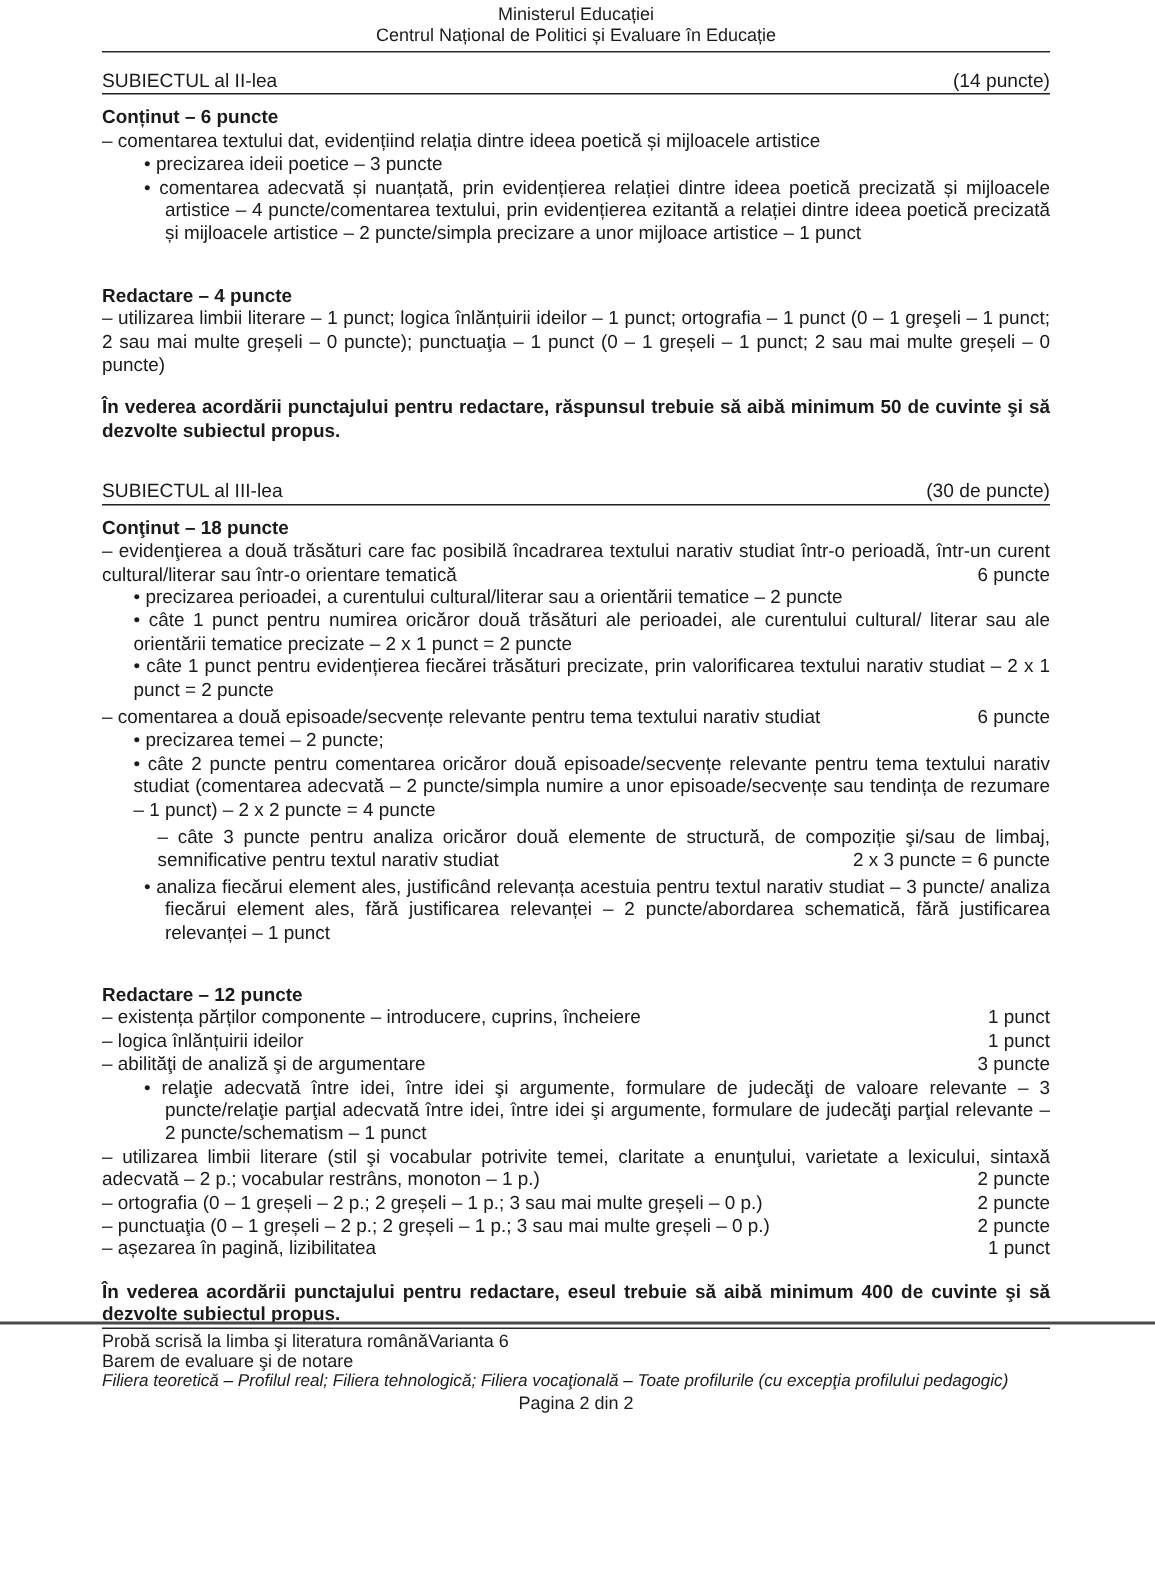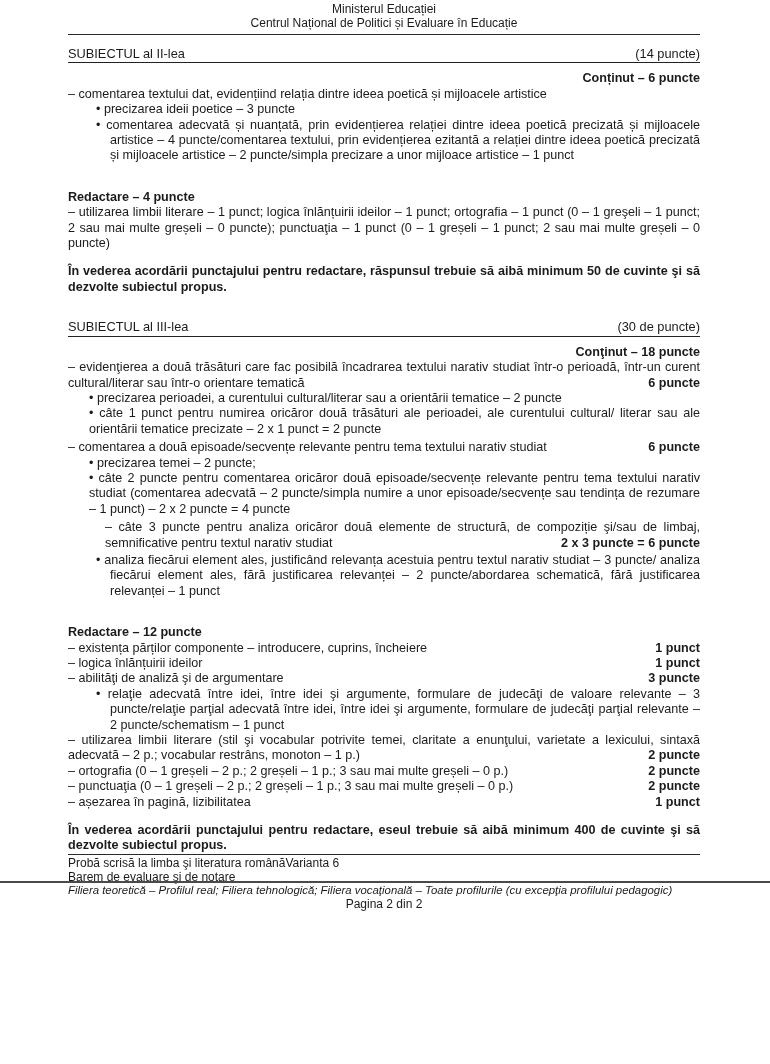--- a/index.html
+++ b/index.html
@@ -30,30 +30,30 @@
   .subject-row {
     display: flex;
     justify-content: space-between;
     align-items: baseline;
     font-weight: normal;
     font-size: 12.8px;
     border-bottom: 1.6px solid #222;
     padding-bottom: 1px;
     margin-top: 11px;
   }
-  .h-bold { font-weight: bold; margin-top: 8px; text-align: right; }
+  .h-bold { font-weight: bold; margin-top: 8px; }
   .h-bold-sp { font-weight: bold; margin-top: 26px; }
   p { margin: 0; }
   .just { text-align: justify; }
   .note {
     font-weight: bold;
     text-align: justify;
     margin-top: 13px;
   }
-  .pts { font-weight: bold; white-space: nowrap; }
+  .pts { font-weight: normal; white-space: nowrap; }
   .flex-line {
     display: flex;
     justify-content: space-between;
     align-items: baseline;
   }
   .wrap-pts { position: relative; text-align: justify; }
   .wrap-pts .pts { position: absolute; right: 0; bottom: 0; }
   ul { list-style: none; margin: 0; padding: 0; }
   ul.b2 { padding-left: 28px; }
   ul.b2 li { padding-left: 14px; text-indent: -14px; text-align: justify; }
@@ -113,20 +113,21 @@
 
   <p class="h-bold">Conţinut – 18 puncte</p>
 
   <div class="wrap-pts">
     <span>– evidenţierea a două trăsături care fac posibilă încadrarea textului narativ studiat într-o perioadă, într-un curent cultural/literar sau într-o orientare tematică</span>
     <span class="pts">6 puncte</span>
   </div>
   <ul class="b3">
     <li>precizarea perioadei, a curentului cultural/literar sau a orientării tematice – 2 puncte</li>
     <li>câte 1 punct pentru numirea oricăror două trăsături ale perioadei, ale curentului cultural/ literar sau ale orientării tematice precizate – 2 x 1 punct = 2 puncte</li>
+    <li>câte 1 punct pentru evidențierea fiecărei trăsături precizate, prin valorificarea textului narativ studiat – 2 x 1 punct = 2 puncte</li>
   </ul>
 
   <div class="flex-line" style="margin-top:3px;">
     <span>– comentarea a două episoade/secvențe relevante pentru tema textului narativ studiat</span>
     <span class="pts">6 puncte</span>
   </div>
   <ul class="b3">
     <li>precizarea temei – 2 puncte;</li>
     <li>câte 2 puncte pentru comentarea oricăror două episoade/secvențe relevante pentru tema textului narativ studiat (comentarea adecvată – 2 puncte/simpla numire a unor episoade/secvențe sau tendința de rezumare – 1 punct) – 2 x 2 puncte = 4 puncte</li>
   </ul>

